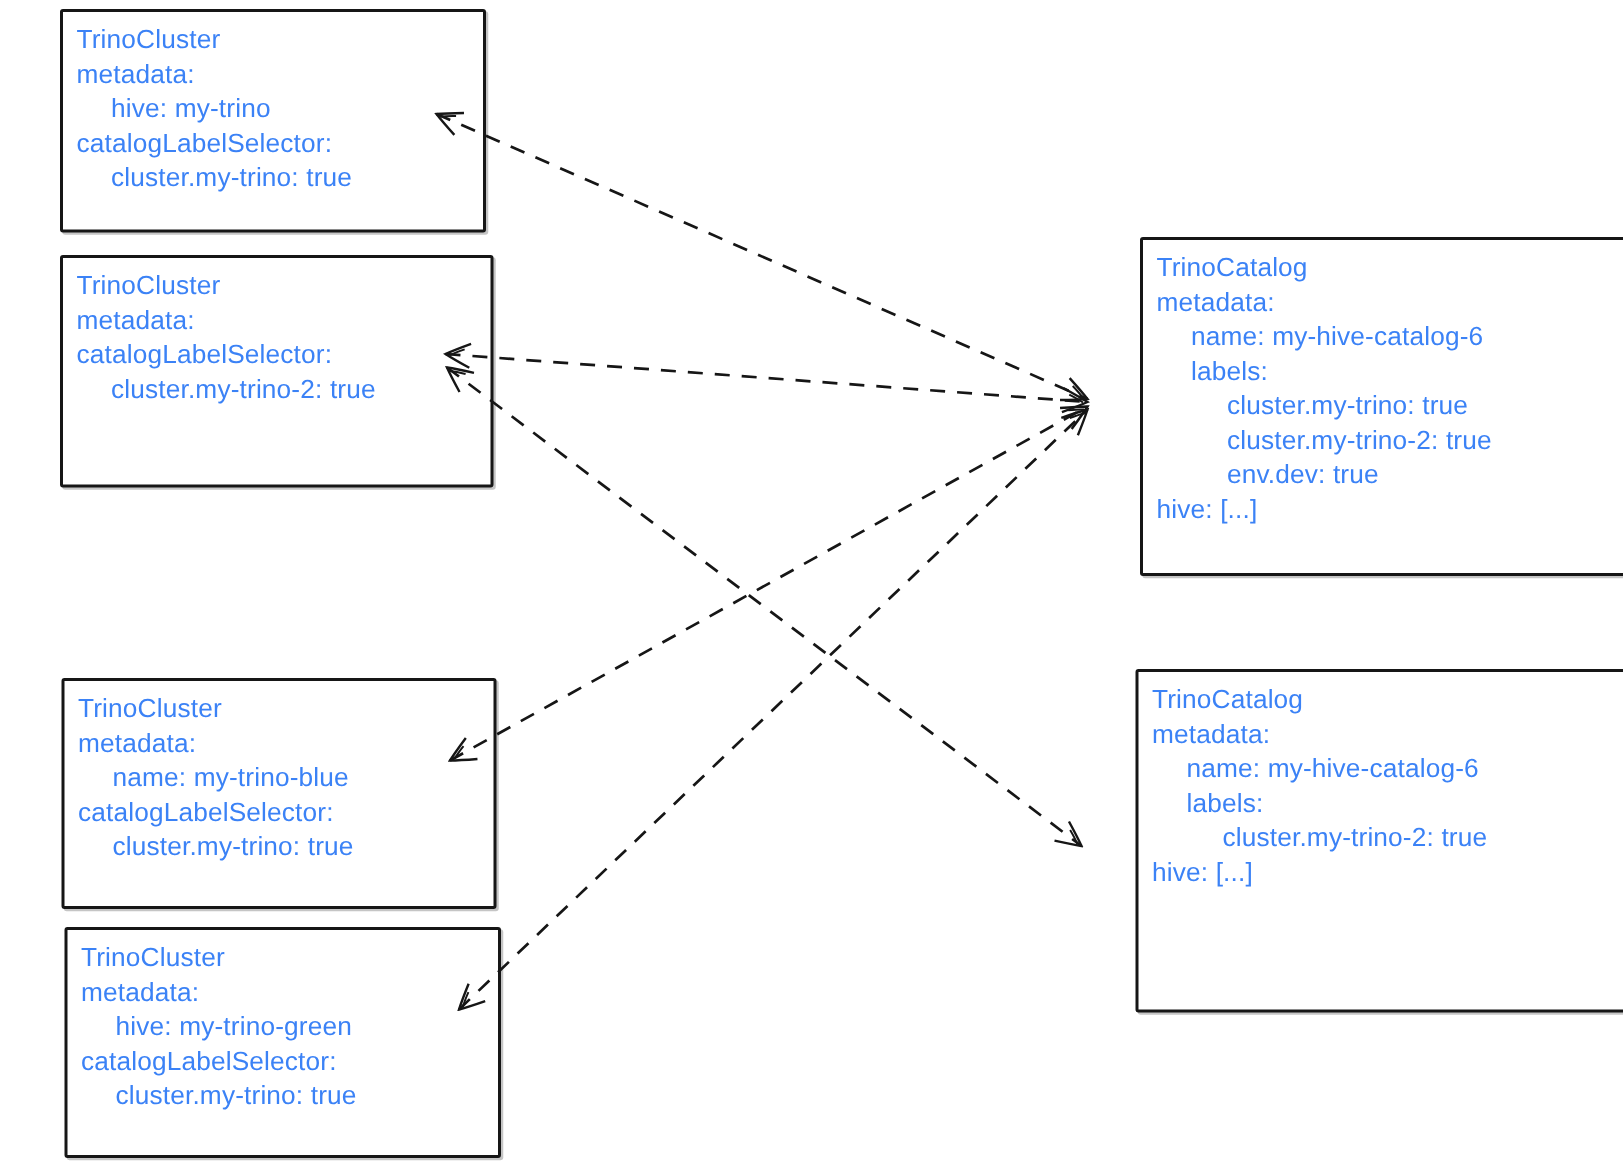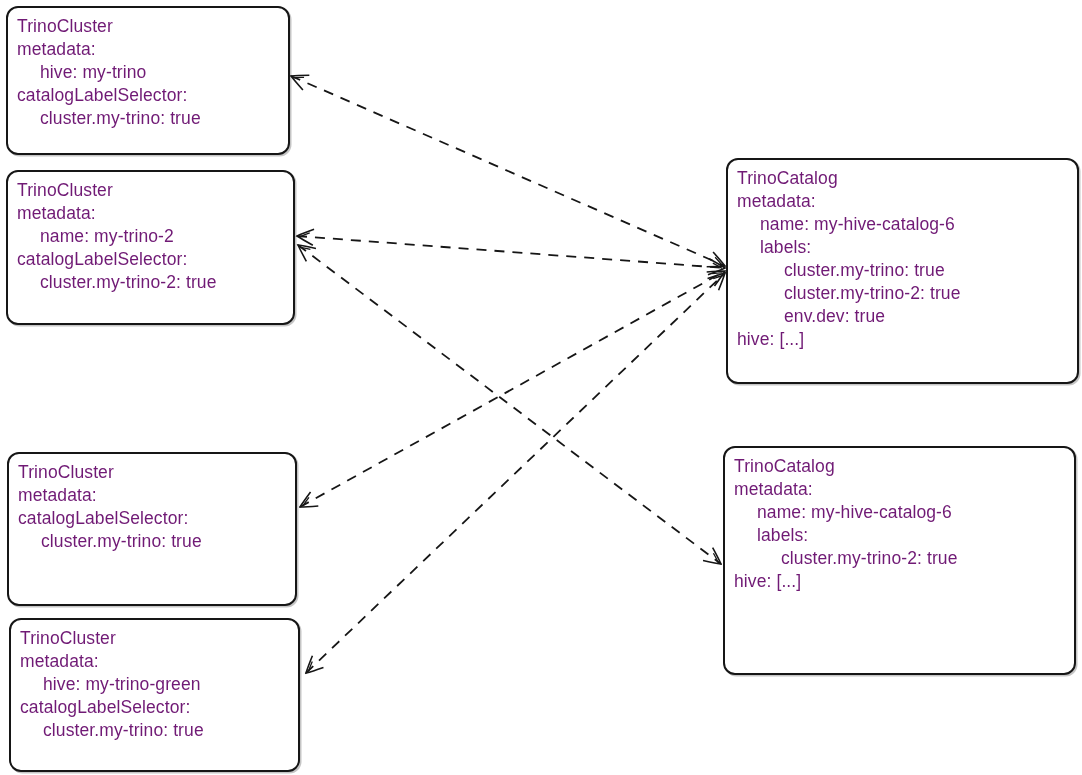--- a/index.html
+++ b/index.html
@@ -8,25 +8,26 @@
     background: #ffffff;
     font-family: "Liberation Sans", sans-serif;
     position: relative;
     overflow: hidden;
   }
   .canvas { position: absolute; inset: 0; }
   .node {
     position: absolute;
     background: #ffffff;
     border: 2px solid #161616;
-    border-radius: 12px;
+    border-radius: 2px;
     box-shadow: 1.5px 1.5px 0 rgba(90,90,90,0.35);
     box-sizing: border-box;
     padding: 7px 8px 0 9px;
-    color: #701a75;
+    color: #3b82f6;
+    margin-left: 34px;
   }
   .ln {
     font-size: 17.5px;
     line-height: 23px;
     white-space: pre;
     letter-spacing: 0.1px;
   }
   .i1 { padding-left: 23px; }
   .i2 { padding-left: 47px; }
   svg.edges {
@@ -44,28 +45,28 @@
     <div class="ln i0">TrinoCluster</div>
     <div class="ln i0">metadata:</div>
     <div class="ln i1">hive: my-trino</div>
     <div class="ln i0">catalogLabelSelector:</div>
     <div class="ln i1">cluster.my-trino: true</div>
   </div>
 
   <div class="node" style="left:6px; top:170px; width:289px; height:155px;">
     <div class="ln i0">TrinoCluster</div>
     <div class="ln i0">metadata:</div>
-    <div class="ln i1">name: my-trino-2</div>
     <div class="ln i0">catalogLabelSelector:</div>
     <div class="ln i1">cluster.my-trino-2: true</div>
   </div>
 
   <div class="node" style="left:7px; top:452px; width:290px; height:154px;">
     <div class="ln i0">TrinoCluster</div>
     <div class="ln i0">metadata:</div>
+    <div class="ln i1">name: my-trino-blue</div>
     <div class="ln i0">catalogLabelSelector:</div>
     <div class="ln i1">cluster.my-trino: true</div>
   </div>
 
   <div class="node" style="left:9px; top:618px; width:291px; height:154px;">
     <div class="ln i0">TrinoCluster</div>
     <div class="ln i0">metadata:</div>
     <div class="ln i1">hive: my-trino-green</div>
     <div class="ln i0">catalogLabelSelector:</div>
     <div class="ln i1">cluster.my-trino: true</div>

